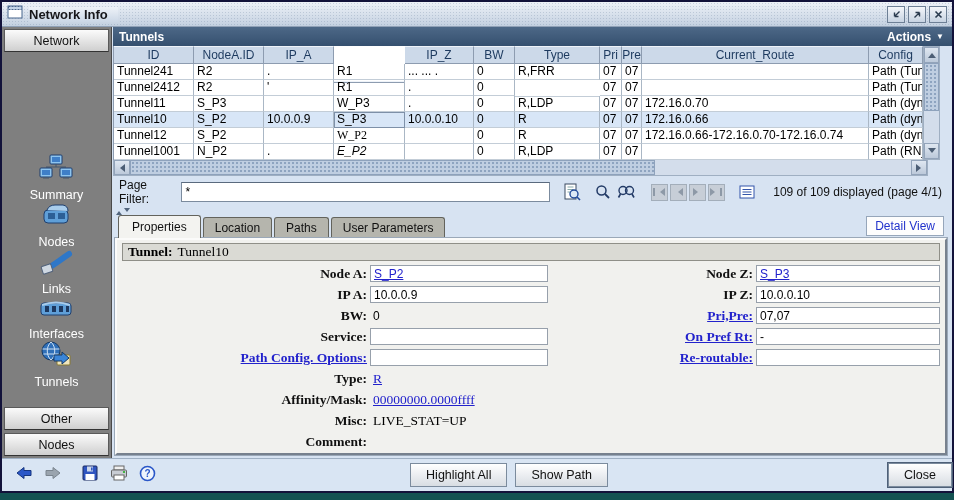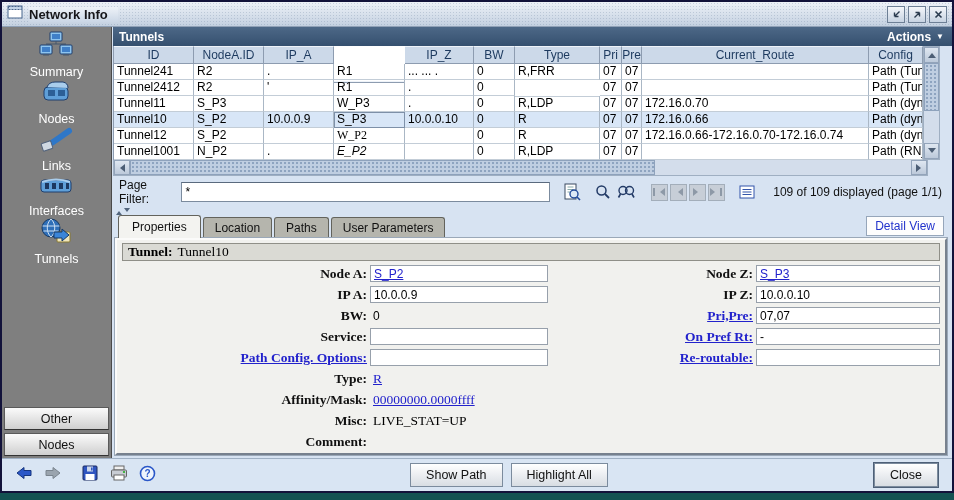--- a/index.html
+++ b/index.html
@@ -18,21 +18,21 @@
   .tb-btns { margin-left:auto; display:flex; gap:3px; }
   .tb-btn { width:18px; height:17px; background:linear-gradient(#f4f6fa,#c7d3e2); border:1px solid #6d7f95;
     display:flex; align-items:center; justify-content:center; }
 
   
   .sidebar { position:absolute; top:25px; left:0; width:110px; bottom:33px; background:#7f7f7f;
     border-right:1px solid #4a4a4a; display:flex; flex-direction:column; }
   .side-btn { margin:2px 2px 1px 2px; height:23px; background:linear-gradient(#fbfbfb,#cfcfcf);
     border:1px solid #5a5a5a; border-bottom-color:#333; font-size:12.5px; color:#111;
     display:flex; align-items:center; justify-content:center; }
-  .side-items { flex:1; display:flex; flex-direction:column; justify-content:flex-start; align-items:center; padding:4px 0; }
+  .side-items { flex:1; display:flex; flex-direction:column; justify-content:flex-end; align-items:center; padding:16px 0; }
   .side-item { display:flex; flex-direction:column; align-items:center; gap:3px; cursor:default; }
   .side-item .lbl { color:#fff; font-size:12.5px; }
 
   
   .content { position:absolute; top:25px; left:111px; right:0; bottom:33px; display:flex; flex-direction:column; background:#d7e3f2; }
 
   .panel-header { height:19px; background:linear-gradient(#4d6887,#35506f); color:#fff; display:flex;
     align-items:center; padding:0 8px 0 6px; font-size:12px; font-weight:bold; }
   .actions { margin-left:auto; display:flex; align-items:center; gap:5px; cursor:default; }
   .actions .caret { font-size:8px; }
@@ -108,21 +108,21 @@
   .ffield.serifval { font-family:"Liberation Serif", serif; font-size:13.5px; }
 
   
   .footer { position:absolute; left:0; right:0; bottom:0; height:33px; background:#d9e5f3; border-top:1px solid #9fb0c4;
     display:flex; align-items:center; }
   .foot-icons { display:flex; align-items:center; gap:11px; padding-left:14px; }
   .foot-center { position:absolute; left:0; right:0; display:flex; justify-content:center; gap:8px; transform:translateX(32px); }
   .btn { background:linear-gradient(#ffffff,#d8dde3); border:1px solid #7b8b9d; font-size:12.5px; color:#111;
     font-family:"Liberation Sans",sans-serif; padding:4px 15px; }
   .btn.default { box-shadow:0 0 0 1px #4e6078; }
-  .closewrap { margin-left:auto; padding-right:14px; }
+  .closewrap { margin-left:auto; }
 </style>
 </head>
 <body>
 
 <div class="window">
 
   <div class="titlebar">
     <span>
       <svg width="16" height="14">
           <rect x="1" y="1" width="14" height="12" fill="#ffffff" stroke="#47648c"></rect>
@@ -143,20 +143,21 @@
       </span>
       <span class="tb-btn">
         <svg width="11" height="11">
             <path d="M2.5 2.5 L8.5 8.5 M8.5 2.5 L2.5 8.5" stroke="#2a3a4e" stroke-width="1.6" fill="none"></path>
           </svg>
       </span>
     </span>
   </div>
 
   <div class="sidebar">
+    <div class="side-btn">Network</div>
     <div class="side-items">
       <div class="side-item">
         <span>
           <svg width="34" height="27">
             <rect x="11" y="1" width="12" height="9" rx="1" fill="#8ec4ee" stroke="#1f3f6e"></rect>
             <path d="M17 10 v3 M7 13 h20" stroke="#44566c" fill="none"></path>
             <rect x="1" y="14" width="12" height="9" rx="1" fill="#8ec4ee" stroke="#1f3f6e"></rect>
             <rect x="21" y="14" width="12" height="9" rx="1" fill="#8ec4ee" stroke="#1f3f6e"></rect>
             <rect x="13" y="3" width="8" height="5" fill="#3f7fc8"></rect>
             <rect x="3" y="16" width="8" height="5" fill="#3f7fc8"></rect>
@@ -384,21 +385,21 @@
             <span class="t-r"></span>
             <span class="bar"></span>
           </span>
       </span>
       <span class="fico" style="margin-left:8px;">
         <svg width="16" height="14">
             <rect x="1" y="1" width="14" height="12" fill="#ffffff" stroke="#3355aa"></rect>
             <path d="M3.5 4.5 h9 M3.5 7 h9 M3.5 9.5 h9" stroke="#3355aa" stroke-width="1.2"></path>
           </svg>
       </span>
-      <span class="status">109 of 109 displayed (page 1/1)</span>
+      <span class="status">109 of 109 displayed (page 4/1)</span>
     </div>
 
     <div class="splitter">
       <span class="mini-u"></span>
       <span class="mini-d"></span>
     </div>
 
     <div class="tabrow">
       <span class="tab active">Properties</span>
       <span class="tab">Location</span>
@@ -503,21 +504,21 @@
           </svg>
       </span>
       <span>
         <svg width="17" height="17">
             <circle cx="8.5" cy="8.5" r="7" fill="#eef4fc" stroke="#2a57c8" stroke-width="1.6"></circle>
             <text x="8.5" y="12" text-anchor="middle" font-size="10" font-weight="bold" fill="#2a57c8" font-family="Liberation Sans, sans-serif">?</text>
           </svg>
       </span>
     </div>
     <div class="foot-center">
+      <button class="btn">Highlight All</button>
       <button class="btn">Show Path</button>
-      <button class="btn">Highlight All</button>
     </div>
     <div class="closewrap">
       <button class="btn default">Close</button>
     </div>
   </div>
 
 </div>
 
 </body></html>

